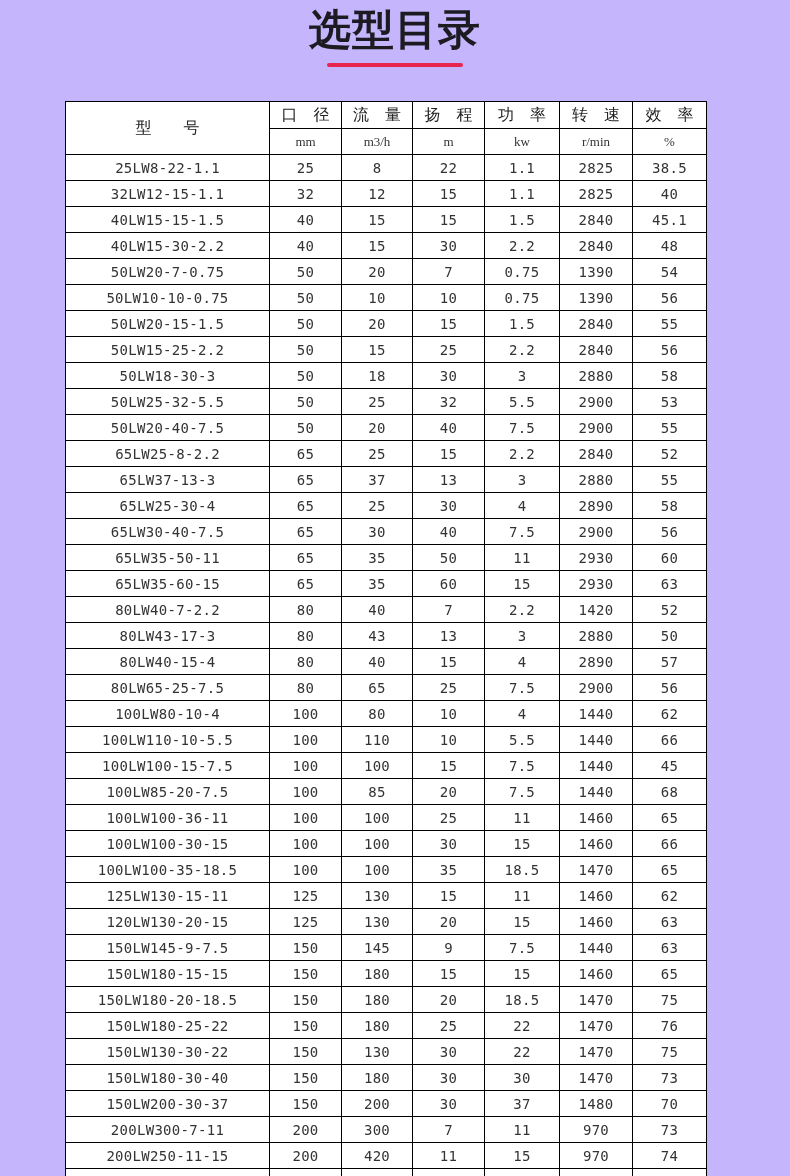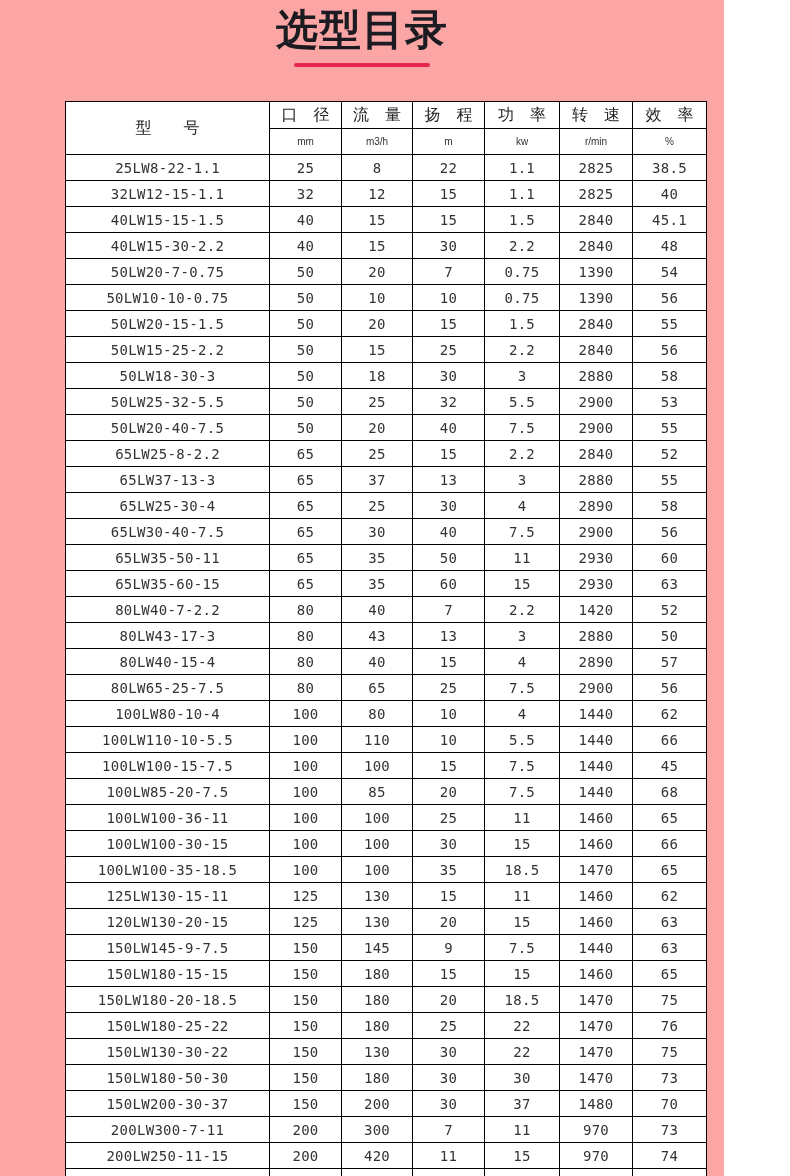--- a/index.html
+++ b/index.html
@@ -2,24 +2,24 @@
 <html><head>
 <meta charset="utf-8">
 <style>
   html, body {
     margin: 0;
     padding: 0;
     background: #ffffff;
   }
   .page {
     position: relative;
-    width: 724px;
+    width: 790px;
     height: 1176px;
     overflow: hidden;
-    background: #fca5a5;
+    background: #c4b5fd;
     font-family: "DejaVu Sans", sans-serif;
   }
   .page-title {
     margin: 0;
     padding-top: 6px;
     text-align: center;
     font-family: "Liberation Sans", "DejaVu Sans", sans-serif;
     font-size: 42px;
     line-height: 1.15;
     font-weight: bold;
@@ -51,23 +51,23 @@
     white-space: nowrap;
   }
   thead tr.hdr-cn th {
     height: 26px;
     font-size: 16px;
     color: #222222;
     font-family: "DejaVu Sans", sans-serif;
   }
   thead tr.hdr-unit th {
     height: 25px;
-    font-size: 10px;
+    font-size: 13px;
     color: #333333;
-    font-family: Liberation Sans, sans-serif;
+    font-family: Liberation Serif, serif;
   }
   th.model-th {
     font-size: 16px;
     color: #222222;
   }
   tbody td {
     height: 25px;
     font-size: 14px;
     color: #333333;
     font-family: "DejaVu Sans Mono", monospace;
@@ -425,21 +425,21 @@
         <tr>
           <td>150LW130-30-22</td>
           <td>150</td>
           <td>130</td>
           <td>30</td>
           <td>22</td>
           <td>1470</td>
           <td>75</td>
         </tr>
         <tr>
-          <td>150LW180-50-30</td>
+          <td>150LW180-30-40</td>
           <td>150</td>
           <td>180</td>
           <td>30</td>
           <td>30</td>
           <td>1470</td>
           <td>73</td>
         </tr>
         <tr>
           <td>150LW200-30-37</td>
           <td>150</td>

